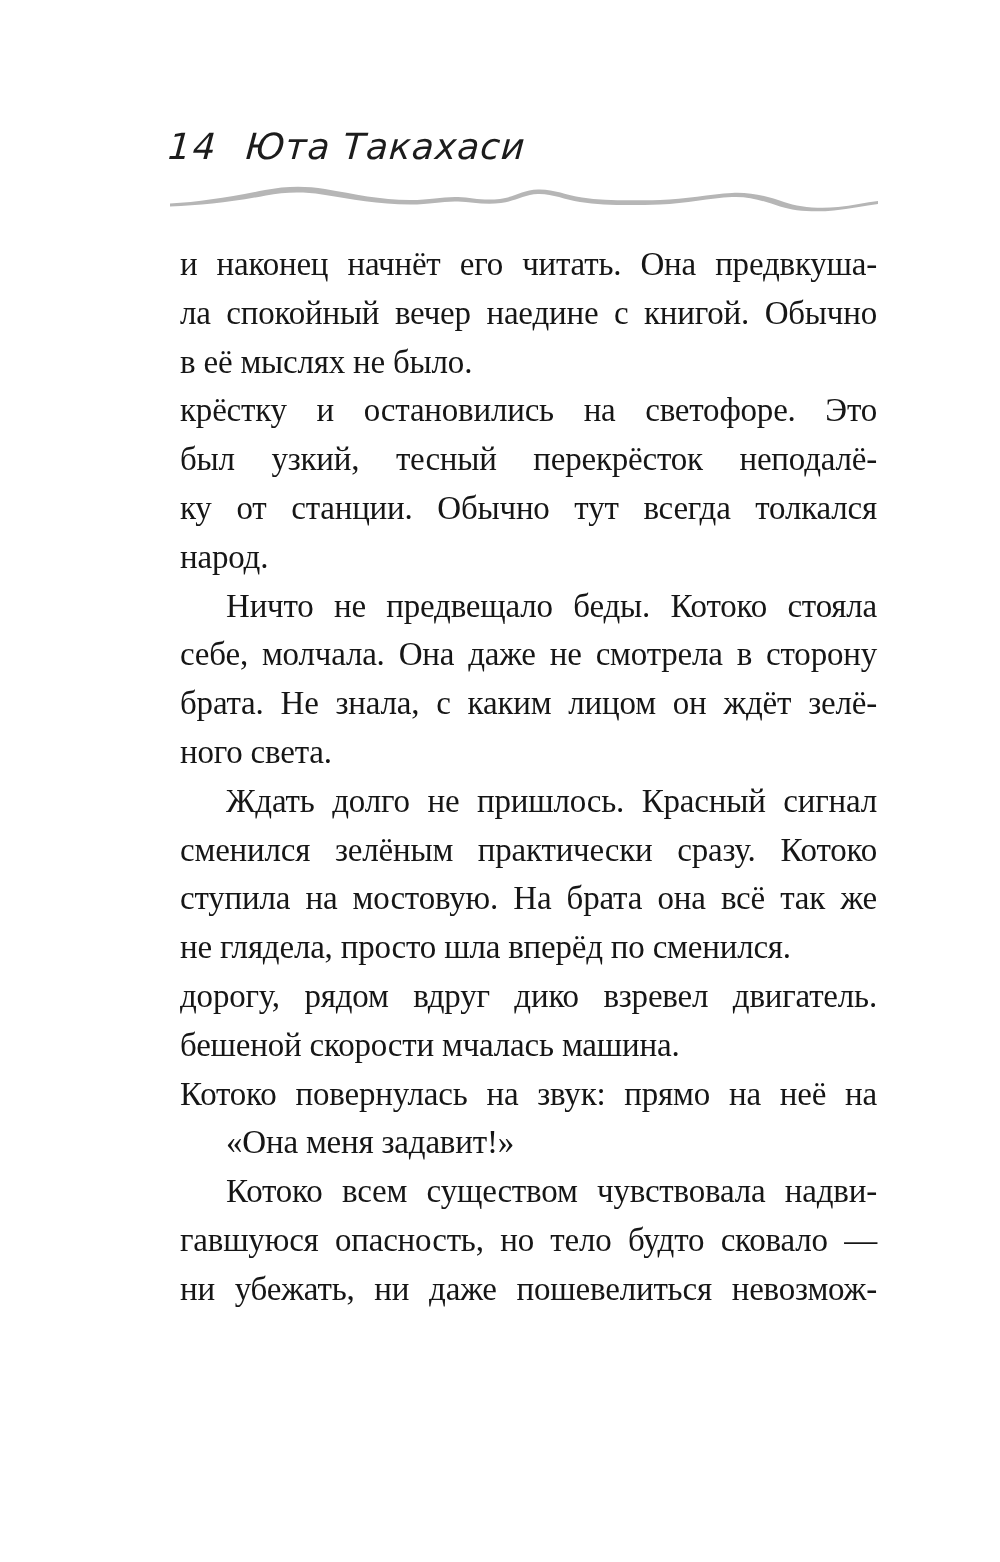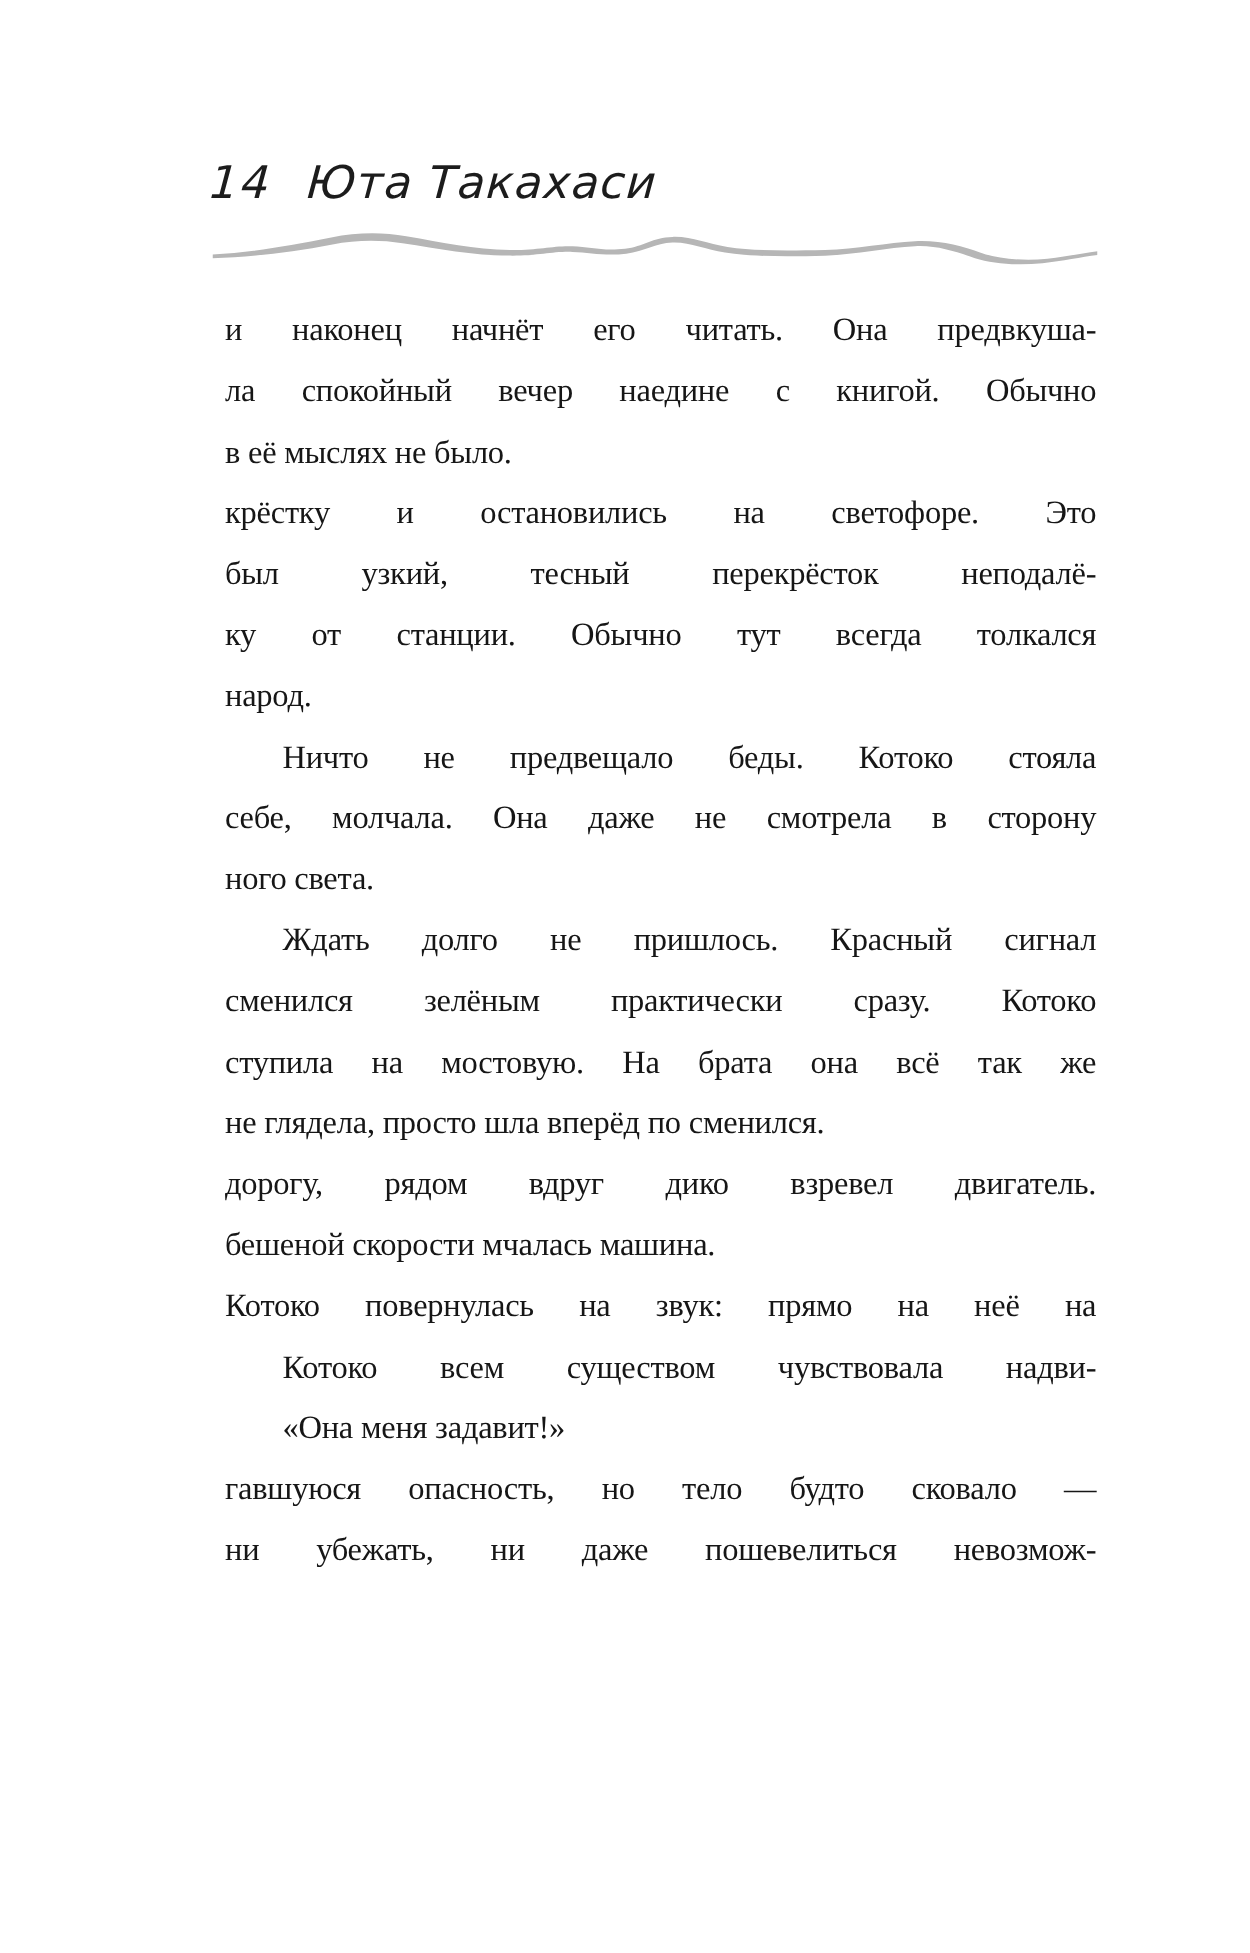--- a/index.html
+++ b/index.html
@@ -43,21 +43,21 @@
     top: 181px;
     width: 708px;
     height: 34px;
   }
   
   .text-block {
     position: absolute;
     left: 180px;
     top: 240px;
     width: 697px;
-    font-size: 26px;
+    font-size: 33px;
     line-height: 48.8px;
     color: #161616;
     letter-spacing: -0.2px;
   }
   .line {
     text-align: justify;
     text-align-last: justify;
     white-space: normal;
   }
   .line.para-end {
@@ -114,31 +114,32 @@
     <div class="line">ла спокойный вечер наедине с книгой. Обычно</div>
     <div class="line para-end">в её мыслях не было.</div>
 
     <div class="line">крёстку и остановились на светофоре. Это</div>
     <div class="line">был узкий, тесный перекрёсток неподалё-</div>
     <div class="line">ку от станции. Обычно тут всегда толкался</div>
     <div class="line para-end">народ.</div>
 
     <div class="line para-first">Ничто не предвещало беды. Котоко стояла</div>
     <div class="line">себе, молчала. Она даже не смотрела в сторону</div>
+    <div class="line">брата. Не знала, с каким лицом он ждёт зелё-</div>
     <div class="line para-end">ного света.</div>
 
     <div class="line para-first">Ждать долго не пришлось. Красный сигнал</div>
     <div class="line">сменился зелёным практически сразу. Котоко</div>
     <div class="line">ступила на мостовую. На брата она всё так же</div>
     <div class="line para-end">не глядела, просто шла вперёд по сменился.</div>
 
     <div class="line">дорогу, рядом вдруг дико взревел двигатель.</div>
     <div class="line para-end">бешеной скорости мчалась машина.</div>
     <div class="line">Котоко повернулась на звук: прямо на неё на</div>
 
+    <div class="line para-first para-end">«Она меня задавит!»</div>
+
     <div class="line para-first">Котоко всем существом чувствовала надви-</div>
-
-    <div class="line para-first para-end">«Она меня задавит!»</div>
     <div class="line">гавшуюся опасность, но тело будто сковало —</div>
     <div class="line">ни убежать, ни даже пошевелиться невозмож-</div>
   </div>
 
 </div>
 
 </body></html>

